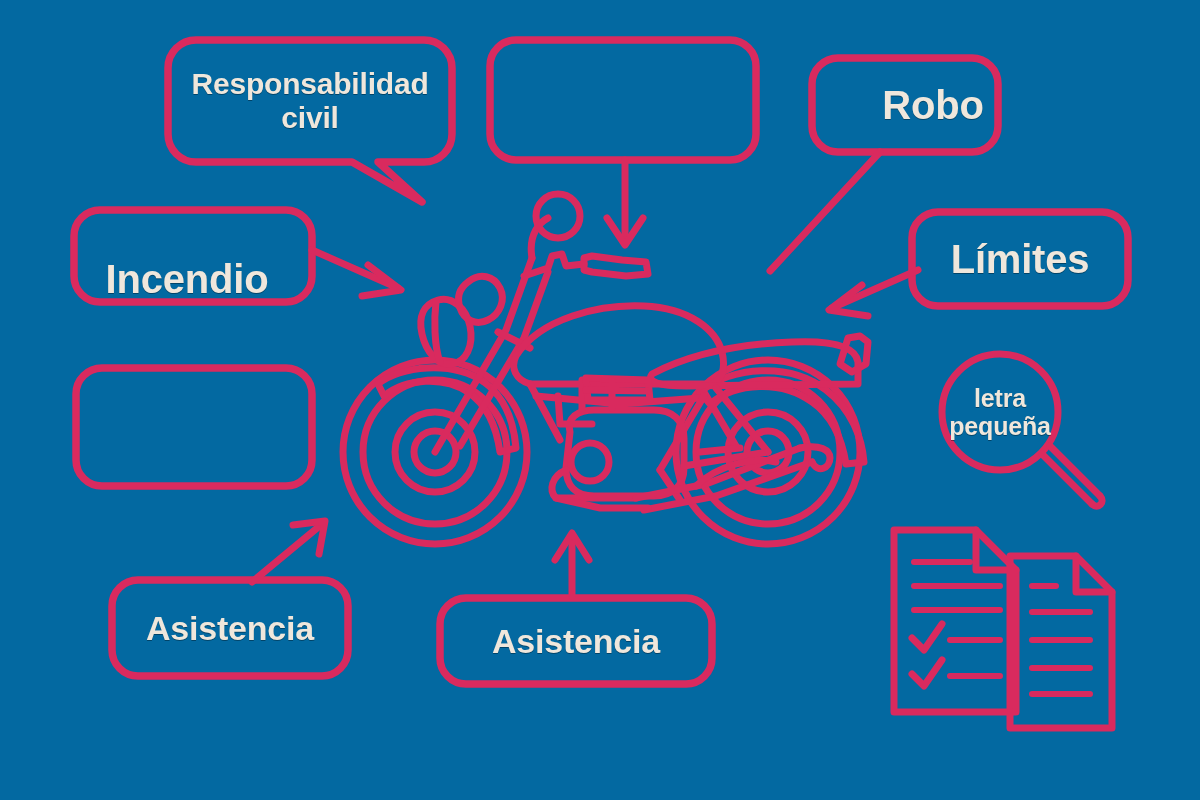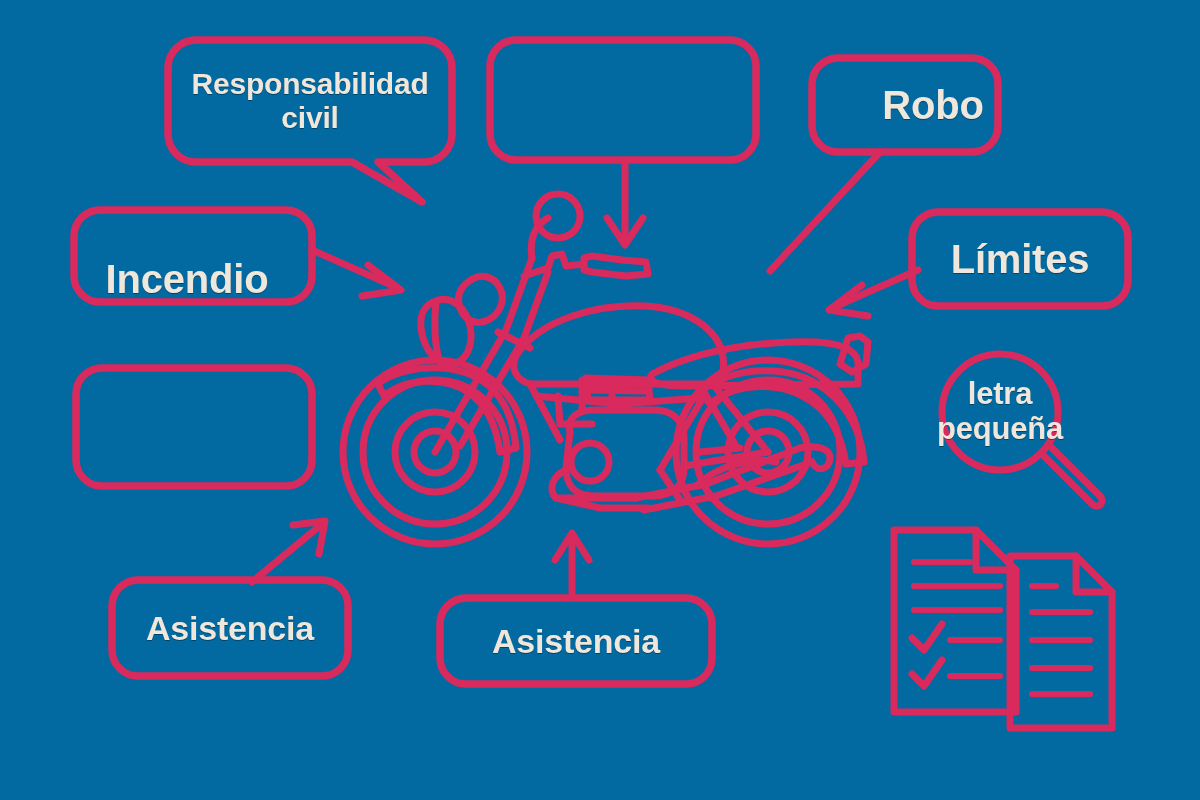--- a/index.html
+++ b/index.html
@@ -34,21 +34,21 @@
     font-weight: 700;
     line-height: 1.12;
     letter-spacing: -0.2px;
     white-space: pre-line;
     pointer-events: auto;
     text-shadow: 0 1px 0 rgba(0,0,0,0.35);
   }
   .lbl.sz-lg { font-size: 40px; }
   .lbl.sz-md { font-size: 34px; }
   .lbl.sz-sm { font-size: 30px; }
-  .lbl.sz-xs { font-size: 31px; }
+  .lbl.sz-xs { font-size: 25px; }
 </style>
 </head>
 <body>
 
 <div id="stage">
 
   <svg id="art" viewBox="0 0 1200 800" xmlns="http://www.w3.org/2000/svg">
     <defs>
       <style>
         .s { fill: none; stroke: #d92a5e; stroke-width: 7; stroke-linecap: round; stroke-linejoin: round; }

